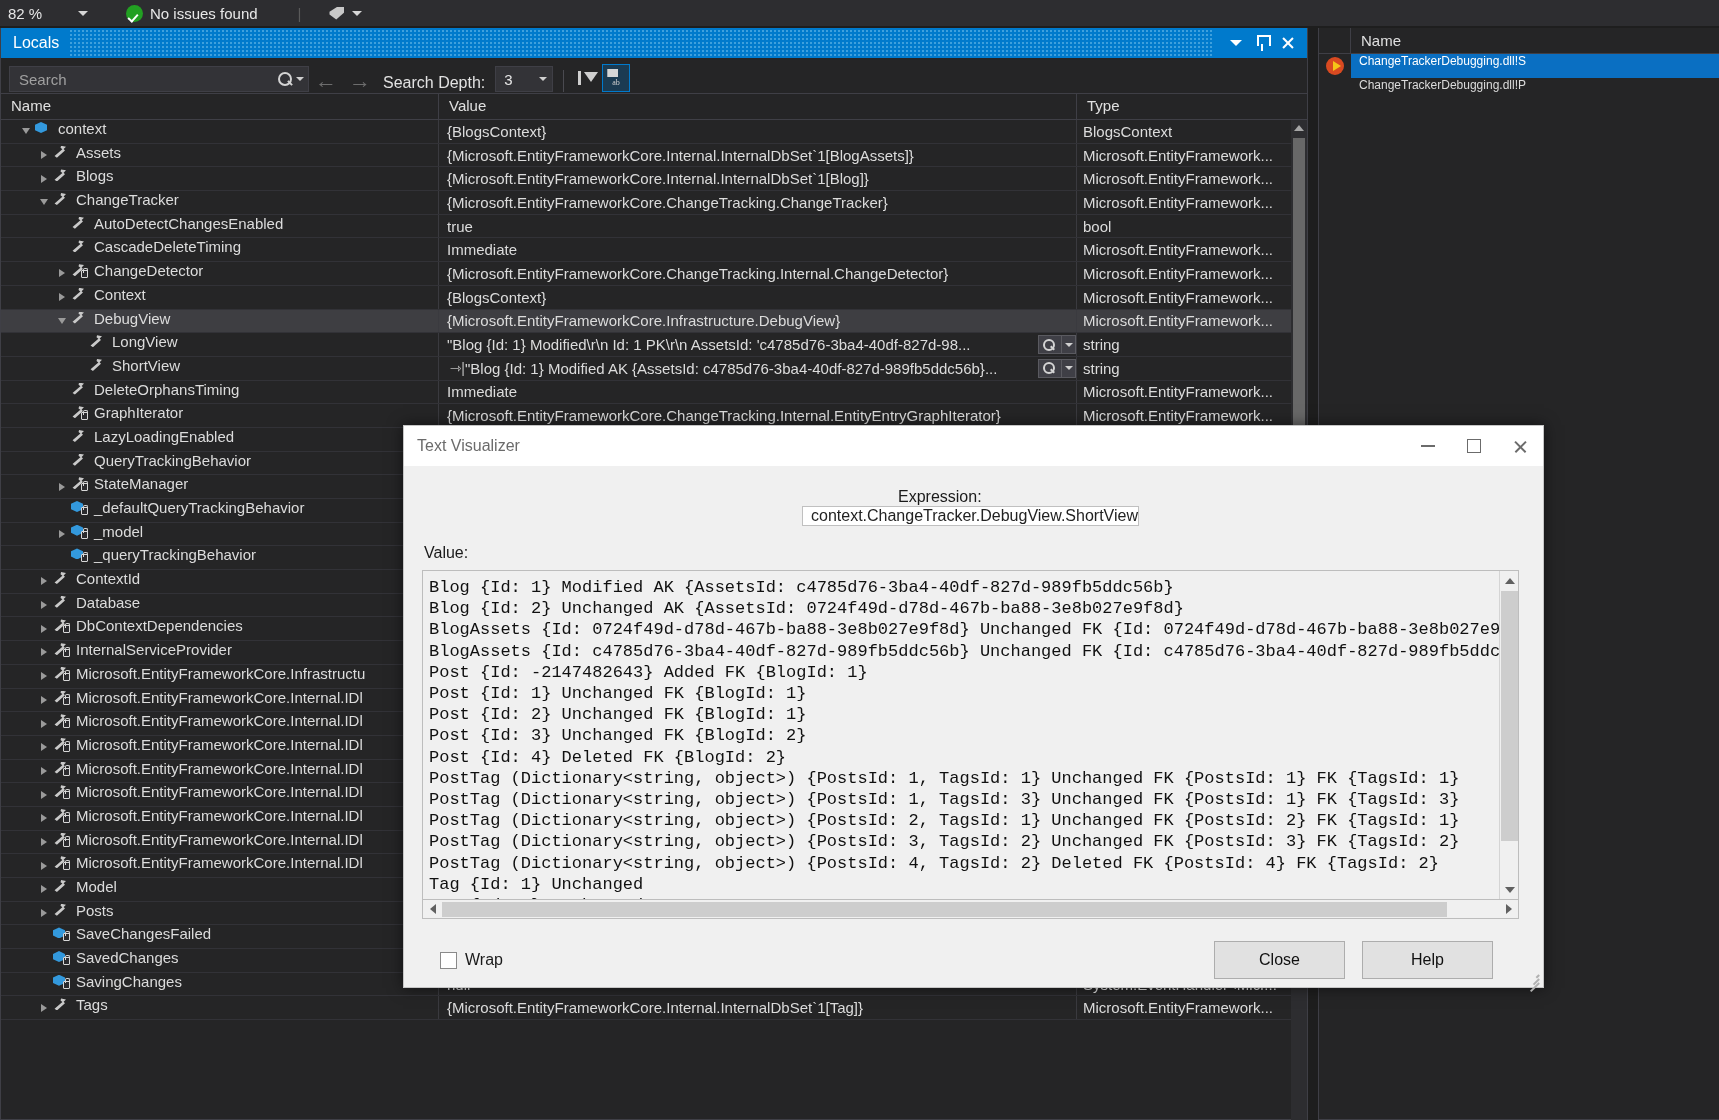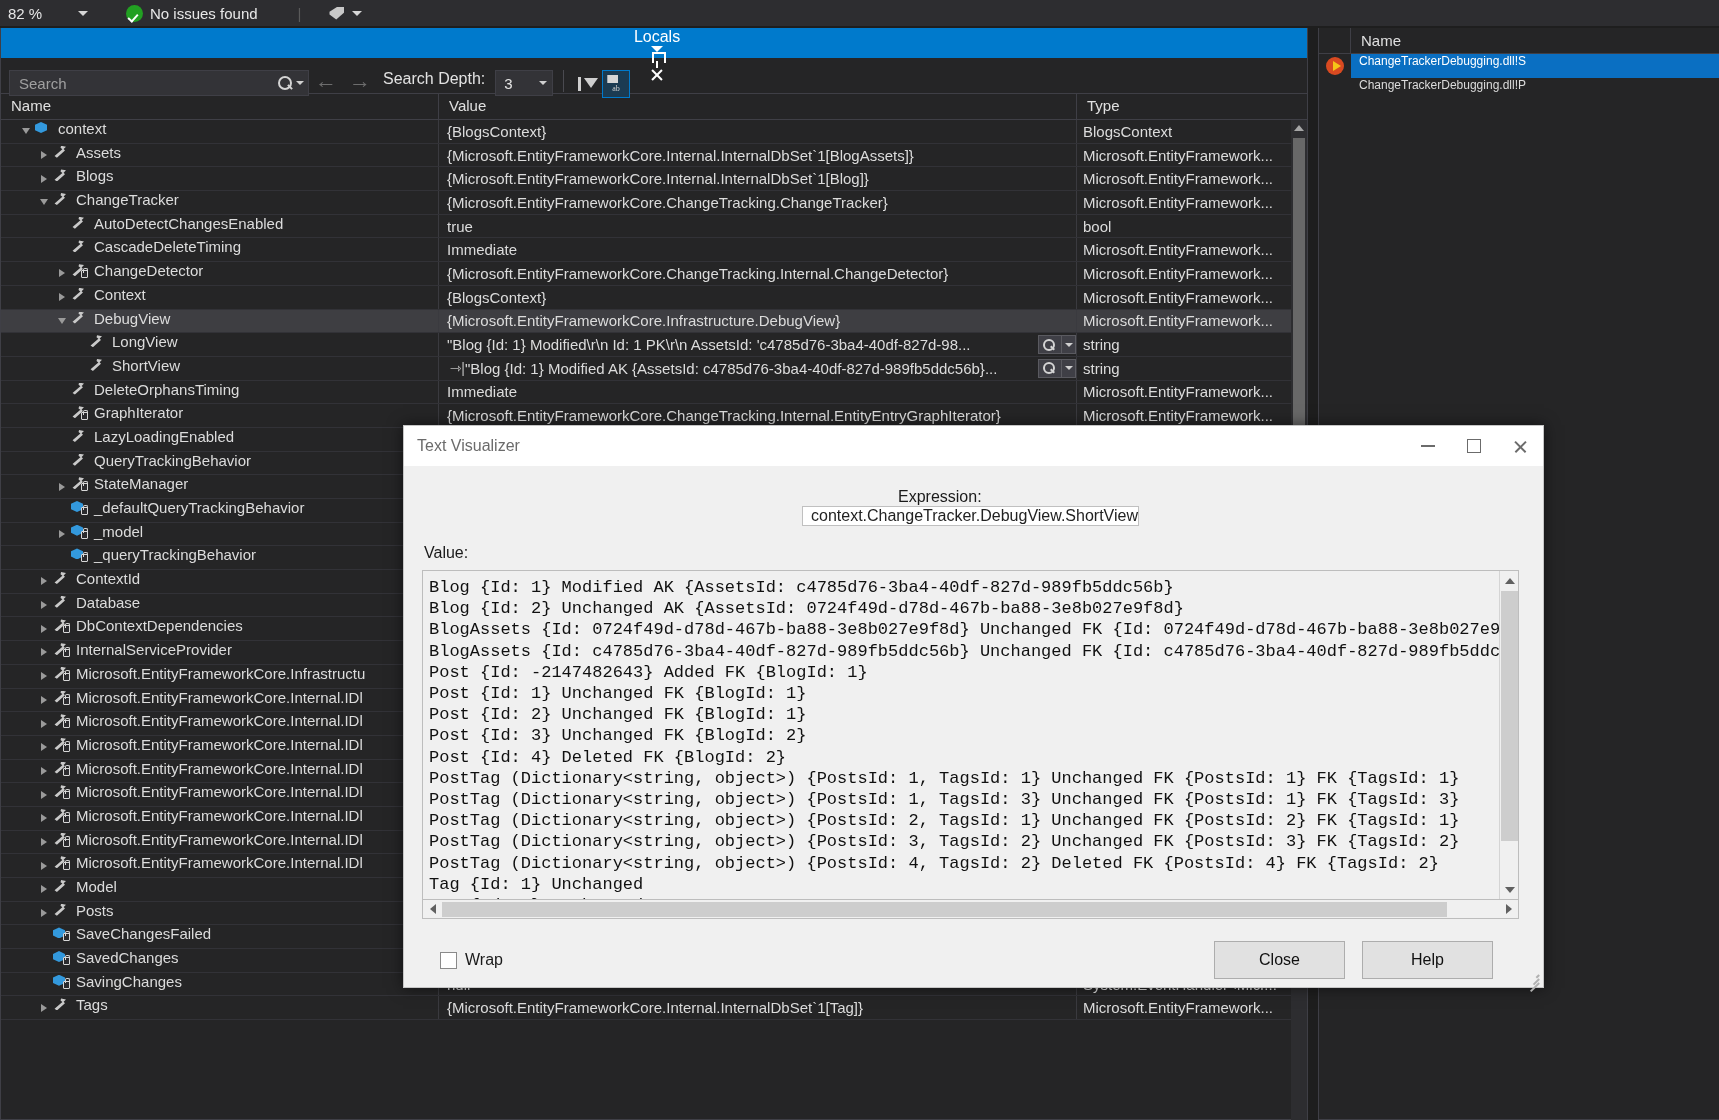--- a/index.html
+++ b/index.html
@@ -44,41 +44,41 @@
     clip-path: polygon(0 40%, 55% 0, 100% 0, 100% 45%, 45% 100%, 0 62%);
   }
 
   
   .locals {
     position: absolute; left: 0; top: 28px; width: 1308px; height: 1092px;
     background: #252526; border: 1px solid #3f3f46; border-top: none;
   }
   .locals-title {
     height: 30px; background: #007acc; color: #fff; display: flex; align-items: center;
-    padding: 0 6px 0 12px; font-size: 16px; flex-direction: column;
+    padding: 0 6px 0 12px; font-size: 16px;
   }
   .locals-title .tw-name { white-space: nowrap; }
   .tw-dots { flex: 1; height: 30px; margin: 0 10px;
     background-image: radial-gradient(#49a7e0 1px, transparent 1px);
     background-size: 4px 4px; background-position: 0 13px; opacity: .85; }
   .tw-btn { width: 26px; height: 26px; display: flex; align-items: center; justify-content: center;
             color: #fff; font-size: 15px; }
   .tw-caret { width: 0; height: 0; border-left: 6px solid transparent; border-right: 6px solid transparent;
               border-top: 6px solid #fff; }
   .pin-ico { position: relative; width: 14px; height: 16px; }
   .pin-ico::before { content: ""; position: absolute; left: 2px; top: 0; width: 10px; height: 9px;
                      border: 2px solid #fff; border-bottom: none; }
   .pin-ico::after { content: ""; position: absolute; left: 6px; top: 9px; width: 2px; height: 7px; background: #fff; }
   .x-ico { position: relative; width: 14px; height: 14px; }
   .x-ico::before, .x-ico::after { content: ""; position: absolute; left: 0; top: 6px; width: 14px; height: 2px; background: #fff; }
   .x-ico::before { transform: rotate(45deg); }
   .x-ico::after { transform: rotate(-45deg); }
 
   .locals-toolbar {
-    height: 36px; background: #252526; display: flex; align-items: flex-start; gap: 0; padding: 12px 8px;
+    height: 36px; background: #252526; display: flex; align-items: flex-end; gap: 0; padding: 1px 8px;
     border-bottom: 1px solid #3f3f46;
   }
   .search-box {
     width: 300px; height: 26px; background: #333337; border: 1px solid #3f3f46;
     display: flex; align-items: center; padding: 0 4px 0 9px; color: #a0a0a0; font-size: 15px;
   }
   .search-box .ph { flex: 1; }
   .mag { position: relative; width: 15px; height: 15px; margin-right: 3px; }
   .mag::before { content: ""; position: absolute; left: 0; top: 0; width: 10px; height: 10px;
                  border: 2px solid #d4d4d4; border-radius: 50%; }

